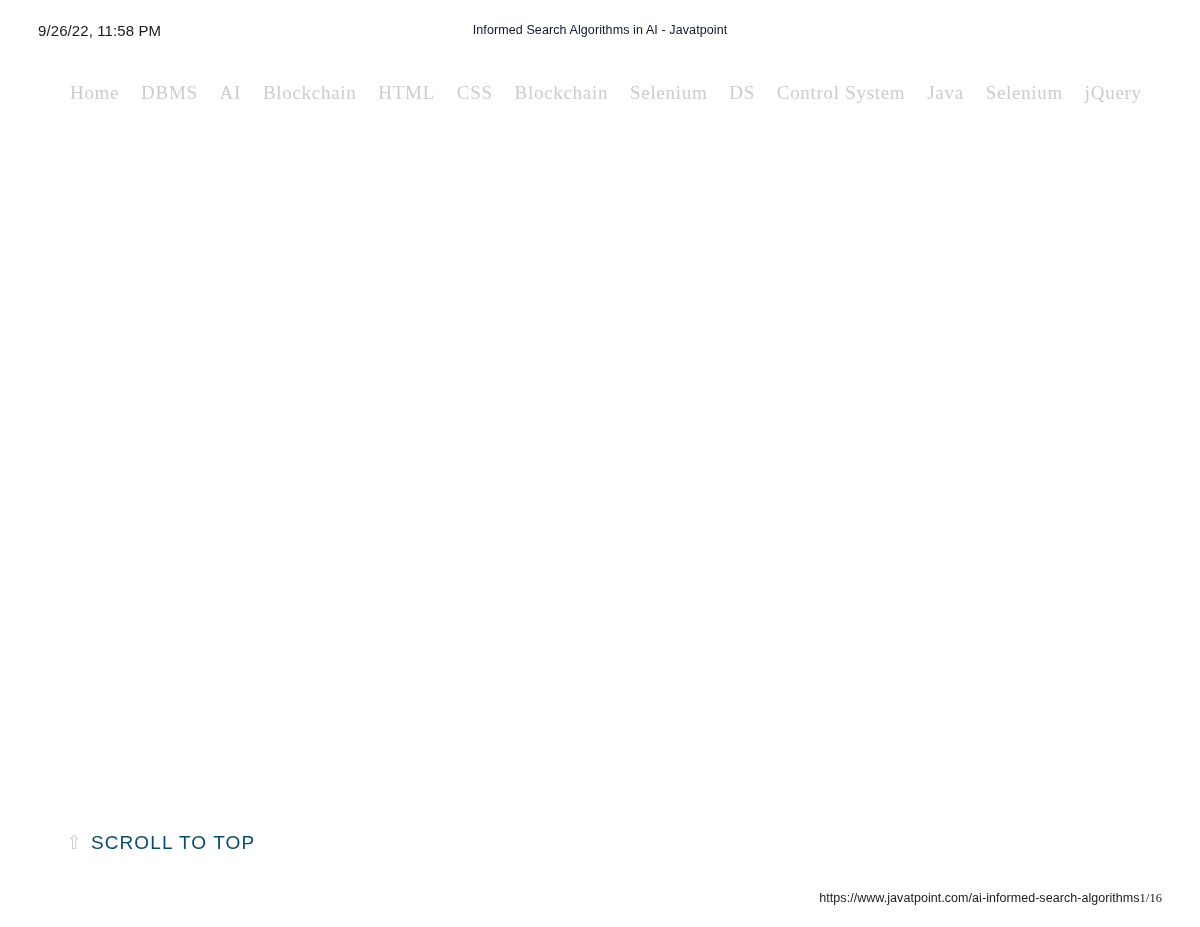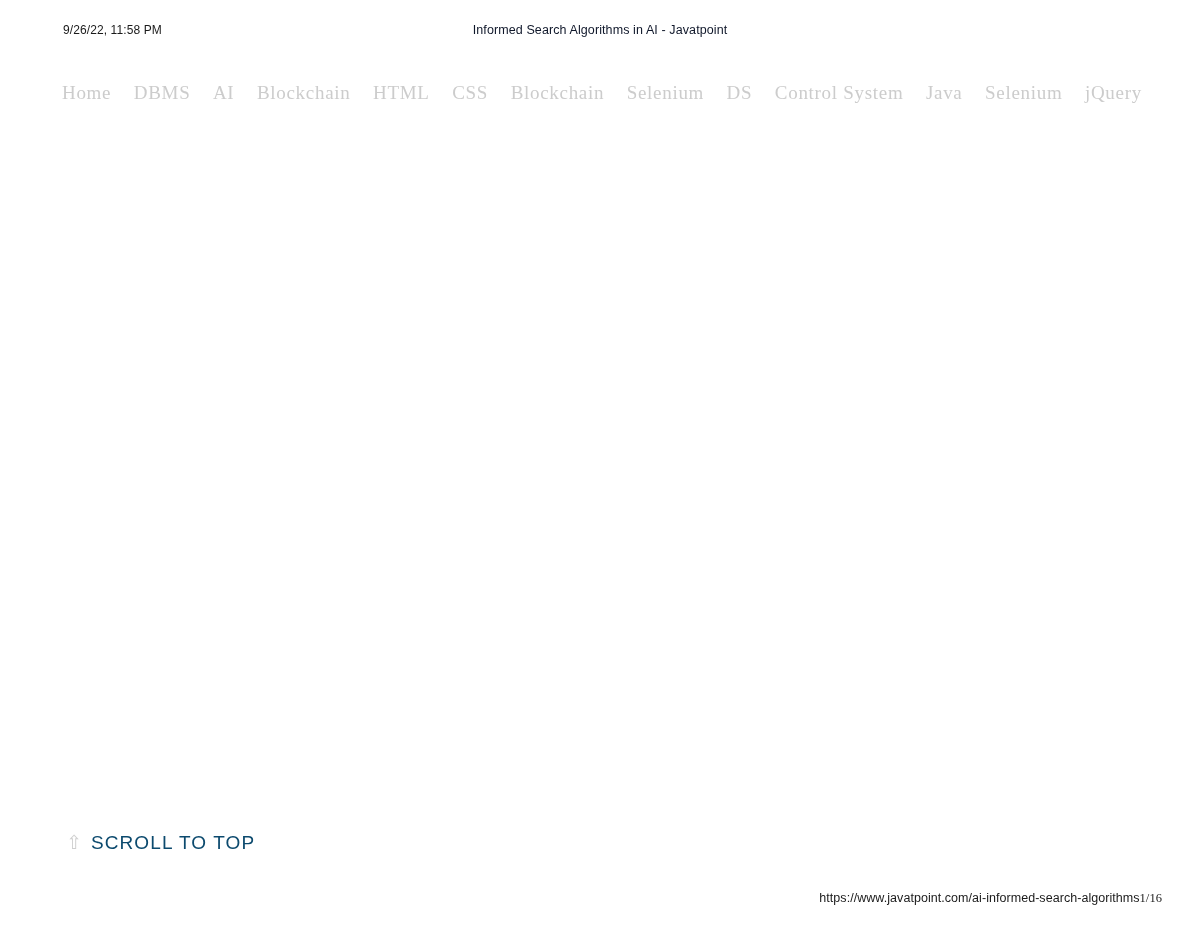--- a/index.html
+++ b/index.html
@@ -28,43 +28,42 @@
     top: 18px;
     left: 38px;
     right: 38px;
     height: 24px;
     display: flex;
     align-items: center;
     justify-content: flex-start;
   }
   .print-date {
     font-family: "Liberation Sans", sans-serif;
-    font-size: 12px;
+    font-size: 15px;
     color: #1a1a1a;
     letter-spacing: 0.1px;
     white-space: nowrap;
-    margin-left: 25px;
   }
   .print-doc-title {
     position: absolute;
     left: 0;
     right: 0;
     text-align: center;
     font-family: "Liberation Sans", sans-serif;
     font-size: 12.5px;
     color: #0f172a;
     letter-spacing: 0.1px;
     white-space: nowrap;
   }
 
   
   .site-nav {
     position: absolute;
     top: 78px;
-    left: 60px;
+    left: 68px;
     right: 56px;
     height: 28px;
     display: flex;
     align-items: center;
     justify-content: space-between;
     white-space: nowrap;
   }
   .nav-item {
     font-family: "Liberation Serif", "DejaVu Serif", serif;
     font-size: 19px;

